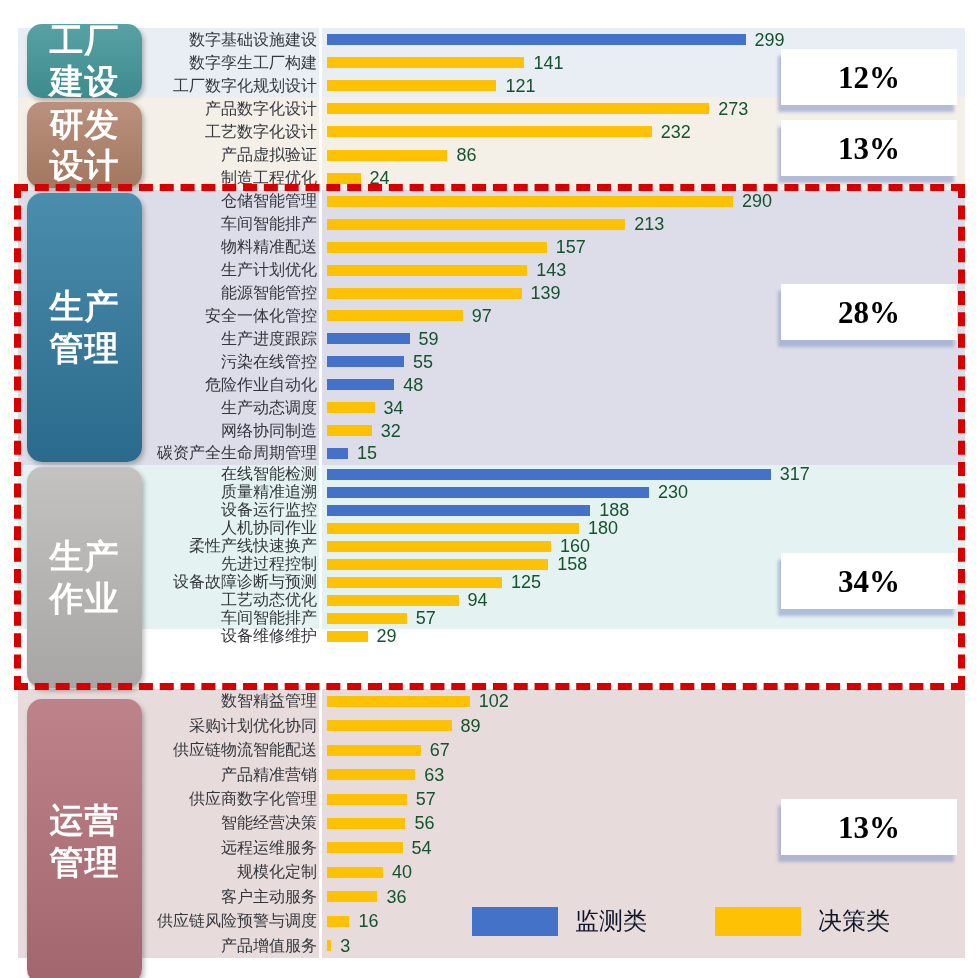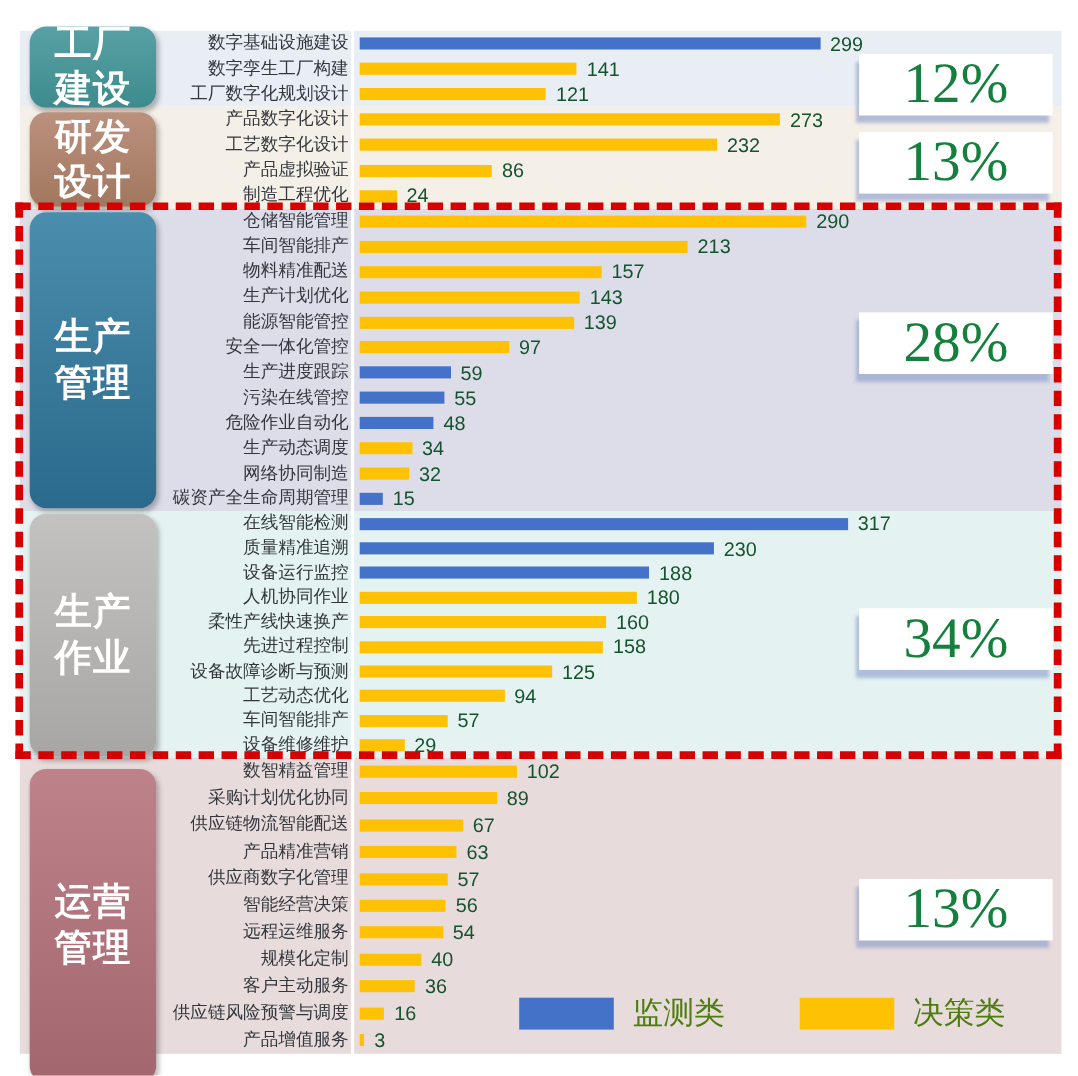--- a/index.html
+++ b/index.html
@@ -21,32 +21,32 @@
     display:flex; align-items:center; justify-content:center; text-align:center;
     color:#ffffff; font-weight:bold; font-size:34px; line-height:1.22; letter-spacing:1px;
     box-shadow: 2px 3px 5px rgba(0,0,0,0.28);
   }
   .pct-box {
     position:absolute; left:781px; width:176px; height:56px; background:#ffffff;
     display:flex; align-items:center; justify-content:center;
     box-shadow: -3px 7px 3px rgba(145,160,205,0.65);
   }
   .pct-box span {
-    font-family:"Liberation Serif", serif; font-weight:normal; font-size:52px; color:#15803d; line-height:1;
+    font-family:"Liberation Serif", serif; font-weight:bold; font-size:31px; color:#000000; line-height:1;
   }
   .dash-box {
     position:absolute; left:14px; top:184px; width:951px; height:506px;
     border:7px dashed #d60000; box-sizing:border-box; pointer-events:none;
   }
   .legend {
     position:absolute; left:472px; top:901px; height:40px; display:flex; align-items:center; gap:68px;
   }
   .legend-item { display:flex; align-items:center; gap:17px; }
   .legend-swatch { width:86px; height:29px; }
-  .legend-label { font-size:28px; color:#4d7c0f; }
+  .legend-label { font-size:24px; color:#0f172a; }
 </style>
 </head>
 <body>
 
 <div id="canvas">
   <div id="stripes">
       <div class="stripe" style="top: 28px; height: 69px; background: rgb(233, 238, 244);">
         <div class="row">
           <div class="row-label">数字基础设施建设</div>
           <div class="bar" style="width: 418.6px; background: rgb(68, 114, 200);"></div>
@@ -140,21 +140,21 @@
           <div class="row-label">网络协同制造</div>
           <div class="bar" style="width: 44.8px; background: rgb(255, 193, 3);"></div>
           <div class="bar-value">32</div>
         </div>
         <div class="row">
           <div class="row-label">碳资产全生命周期管理</div>
           <div class="bar" style="width: 21px; background: rgb(68, 114, 200);"></div>
           <div class="bar-value">15</div>
         </div>
       </div>
-      <div class="stripe" style="top: 465px; height: 224px; background: rgb(229, 242, 242);">
+      <div class="stripe" style="top: 465px; height: 164px; background: rgb(229, 242, 242);">
         <div class="row">
           <div class="row-label">在线智能检测</div>
           <div class="bar" style="width: 443.8px; background: rgb(68, 114, 200);"></div>
           <div class="bar-value">317</div>
         </div>
         <div class="row">
           <div class="row-label">质量精准追溯</div>
           <div class="bar" style="width: 322px; background: rgb(68, 114, 200);"></div>
           <div class="bar-value">230</div>
         </div>

